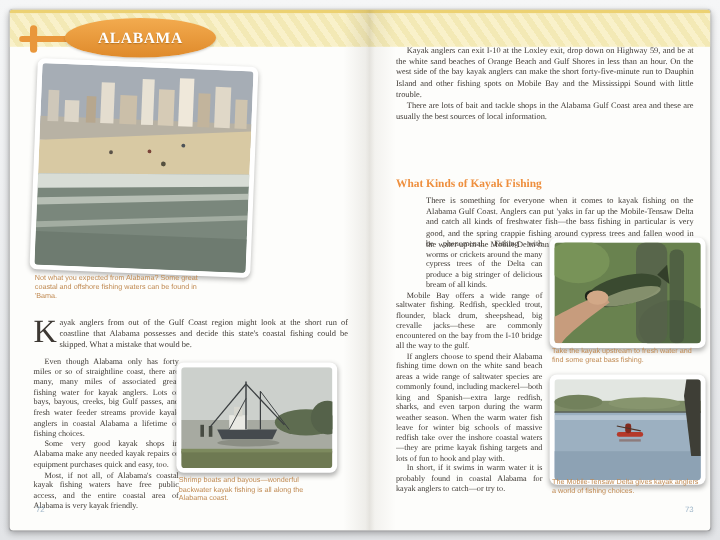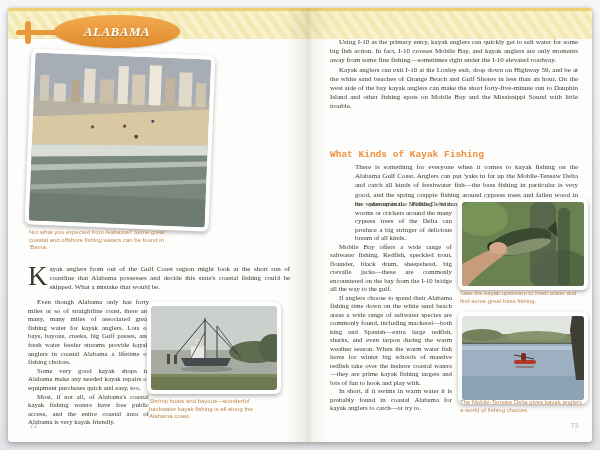--- a/index.html
+++ b/index.html
@@ -16,21 +16,21 @@
     background:linear-gradient(90deg,rgba(0,0,0,0) 0%,rgba(110,100,80,.10) 42%,rgba(110,100,80,.17) 50%,rgba(110,100,80,.07) 60%,rgba(0,0,0,0) 100%);}
   
   .paddle-shaft{position:absolute;left:8px;top:22px;width:52px;height:5px;
     background:#e9973b;border-radius:3px;}
   .paddle-grip{position:absolute;left:17px;top:13px;width:6px;height:23px;
     background:#e9973b;border-radius:3px;}
   .paddle-blade{position:absolute;left:46px;top:7px;width:126px;height:33px;
     background:linear-gradient(#f3ab4f,#df8a2b);border-radius:50% / 50%;
     display:flex;align-items:center;justify-content:center;
     box-shadow:0 1px 2px rgba(0,0,0,.2);}
-  .paddle-blade span{color:#fff;font-style:italic;font-weight:bold;
+  .paddle-blade span{color:#fff;font-weight:bold;
     font-size:13px;letter-spacing:.5px;text-shadow:0 1px 1px rgba(120,70,0,.45);}
   
   .photo{position:absolute;background:#fff;padding:4px;border-radius:6px;
     box-shadow:0 2px 4px rgba(0,0,0,.3);}
   .photo svg{display:block;border-radius:3px;}
   .main-photo{left:20px;top:44px;transform:rotate(2.3deg);}
   .shrimp-photo{left:139px;top:294px;}
   .bass-photo{left:450px;top:190px;}
   .kayak-photo{left:450px;top:304px;}
   
@@ -42,21 +42,21 @@
   .cap2{left:452px;top:391px;width:124px;}
   .body{color:#3d3833;font-size:7px;line-height:9.2px;text-align:justify;}
   .body p{margin:0;text-indent:9px;}
   .body p.noindent{text-indent:0;margin-left:25px;}
   .intro{position:absolute;left:20px;top:257px;width:262px;}
   .dropcap{float:left;font-size:27px;line-height:23px;padding-right:2px;color:#3d3833;}
   .narrow{font-size:6.8px;line-height:8.6px;}
   .l-narrow{position:absolute;left:20px;top:290px;width:121px;}
   .rp-paras{position:absolute;left:322px;top:30px;width:248px;}
   .rp-heading{position:absolute;left:322px;top:141px;
-    font-family:Liberation Mono, monospace;font-weight:bold;font-size:9.5px;color:#ee8f3e;}
+    font-family:Liberation Serif, serif;font-weight:bold;font-size:9.5px;color:#ee8f3e;}
   .rp-wide5{position:absolute;left:322px;top:155px;width:248px;}
   .r-narrow{position:absolute;left:322px;top:192px;width:122px;line-height:8.5px;}
   .pagenum{position:absolute;top:414px;font-family:"Liberation Sans",sans-serif;
     font-size:6.5px;color:#9fb6c9;}
   .pn-left{left:22px;}
   .pn-right{right:14px;}
 </style>
 </head>
 <body>
 
@@ -132,22 +132,22 @@
           <rect x="0" y="68" width="126" height="3" fill="#7d8a5e"></rect>
         </svg>
       </div>
       <div class="caption shrimp-caption">Shrimp boats and bayous—wonderful backwater kayak fishing is all along the Alabama coast.</div>
 
       <div class="pagenum pn-left">72</div>
     </div>
 
     <div>
       <div class="body rp-paras">
-        <p>Using I-10 as the primary entry, kayak anglers can quickly get to salt water for some big fish action. In fact, I-10 crosses Mobile Bay, and kayak anglers are only moments away from some fine fishing—sometimes right under the I-10 elevated roadway.</p>
         <p>Kayak anglers can exit I-10 at the Loxley exit, drop down on Highway 59, and be at the white sand beaches of Orange Beach and Gulf Shores in less than an hour. On the west side of the bay kayak anglers can make the short forty-five-minute run to Dauphin Island and other fishing spots on Mobile Bay and the Mississippi Sound with little trouble.</p>
+        <p>There are lots of bait and tackle shops in the Alabama Gulf Coast area and these are usually the best sources of local information.</p>
       </div>
 
       <div class="rp-heading">What Kinds of Kayak Fishing</div>
 
       <div class="body rp-wide5">
         <p class="noindent">There is something for everyone when it comes to kayak fishing on the Alabama Gulf Coast. Anglers can put 'yaks in far up the Mobile-Tensaw Delta and catch all kinds of freshwater fish—the bass fishing in particular is very good, and the spring crappie fishing around cypress trees and fallen wood in the water up in the Mobile Delta can</p>
       </div>
 
       <div class="body narrow r-narrow">
         <p class="noindent">be phenomenal. Fishing with worms or crickets around the many cypress trees of the Delta can produce a big stringer of delicious bream of all kinds.</p>

